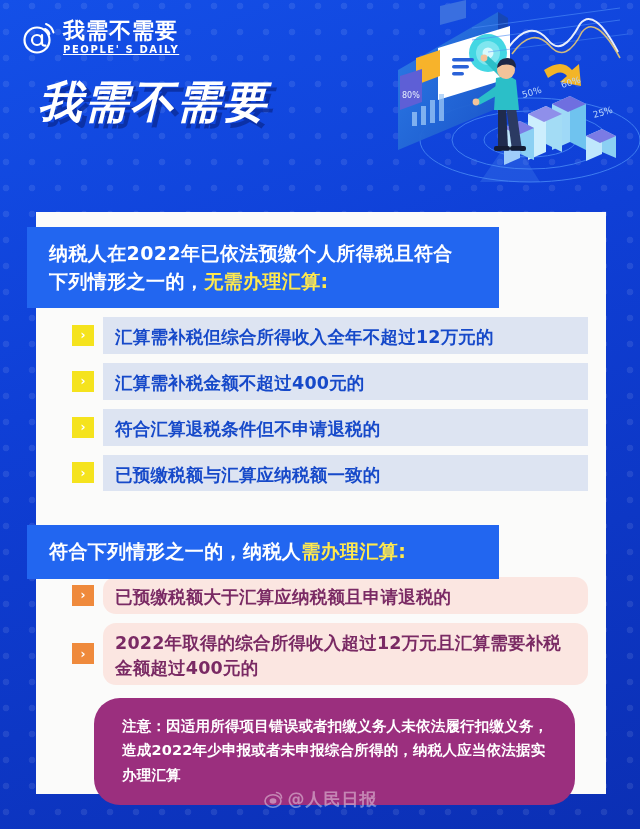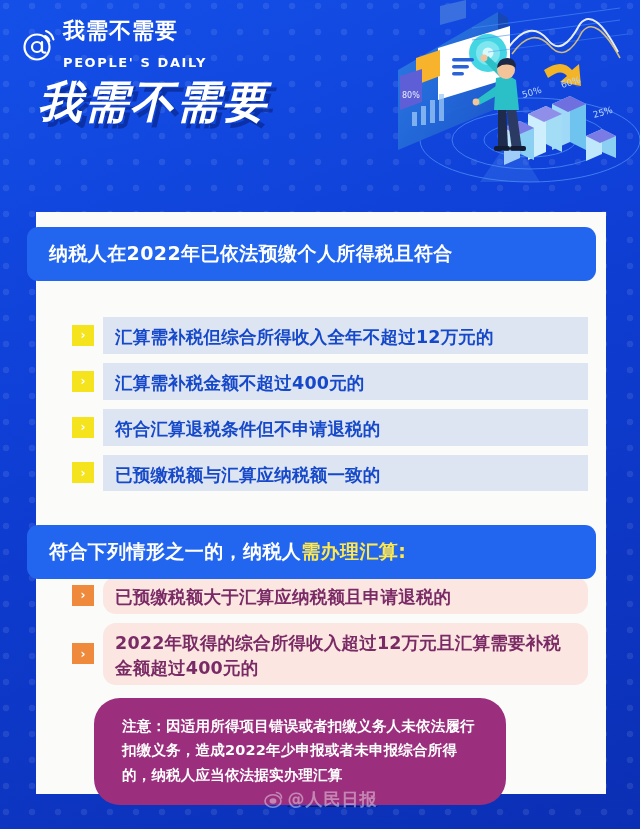--- a/index.html
+++ b/index.html
@@ -48,25 +48,26 @@
   }
   .logo-cn {
     color: #ffffff;
     font-size: 22px;
     font-weight: bold;
     letter-spacing: 1px;
     white-space: nowrap;
   }
   .logo-en {
     color: #ffffff;
-    font-size: 13px;
+    font-size: 10px;
     font-weight: bold;
     letter-spacing: 1.6px;
-    margin-top: 14px;
-    white-space: nowrap;
+    margin-top: 3px;
+    white-space: nowrap;
+    text-decoration: underline;
   }
 
   
   .headline {
     position: absolute;
     left: 38px;
     top: 74px;
     z-index: 6;
   }
   .headline .hl {
@@ -101,26 +102,25 @@
     width: 570px;
     height: 582px;
     background: #fbfbfa;
     z-index: 4;
   }
 
   
   .sec-head {
     position: absolute;
     left: -9px;
-    width: 569px;
+    width: 472px;
     background: #2266f0;
     padding: 13px 0 13px 22px;
     box-sizing: border-box;
     z-index: 5;
-    border-radius: 11px;
   }
   .sec-head .line {
     display: block;
     color: #ffffff;
     font-size: 19px;
     font-weight: bold;
     line-height: 1.45;
     letter-spacing: 0.4px;
     white-space: nowrap;
   }
@@ -162,21 +162,21 @@
     letter-spacing: 0.2px;
   }
   .brow.blue .btext { background: #dde4f2; color: #1649c9; }
   .brow.pink .btext { background: #fbe6e1; color: #7a2a64; border-radius: 13px; }
 
   
   .note {
     position: absolute;
     left: 58px;
     top: 486px;
-    width: 412px;
+    width: 481px;
     background: #9b2f7e;
     border-radius: 26px;
     padding: 16px 24px 18px 28px;
     box-sizing: border-box;
     z-index: 5;
   }
   .note p {
     margin: 0;
     color: #ffffff;
     font-size: 14.5px;
@@ -190,21 +190,20 @@
     position: absolute;
     left: 0;
     right: 0;
     bottom: 18px;
     display: flex;
     align-items: center;
     justify-content: center;
     gap: 5px;
     z-index: 7;
     opacity: 0.42;
-    text-decoration: underline;
   }
   .wm-eye { width: 20px; height: 20px; flex: 0 0 auto; }
   .wm-text {
     color: #ffffff;
     font-size: 17px;
     font-weight: bold;
     letter-spacing: 1px;
     white-space: nowrap;
   }
 </style>
@@ -319,20 +318,21 @@
       </g>
 
       <path d="M122 150 L100 182 L160 182 L140 150 Z" fill="#4d8af2" opacity="0.28"></path>
     </svg>
   </div>
 
   <div class="card">
 
     <div class="sec-head" id="sec-head-1">
       <span class="line">纳税人在2022年已依法预缴个人所得税且符合</span>
+      <span class="line"><span>下列情形之一的，</span><span class="accent">无需办理汇算:</span></span>
     </div>
 
     <div class="bullets" id="bullets-blue">
       <div class="brow blue">
         <span class="marker">›</span>
         <span class="btext">汇算需补税但综合所得收入全年不超过12万元的</span>
       </div>
       <div class="brow blue">
         <span class="marker">›</span>
         <span class="btext">汇算需补税金额不超过400元的</span>

